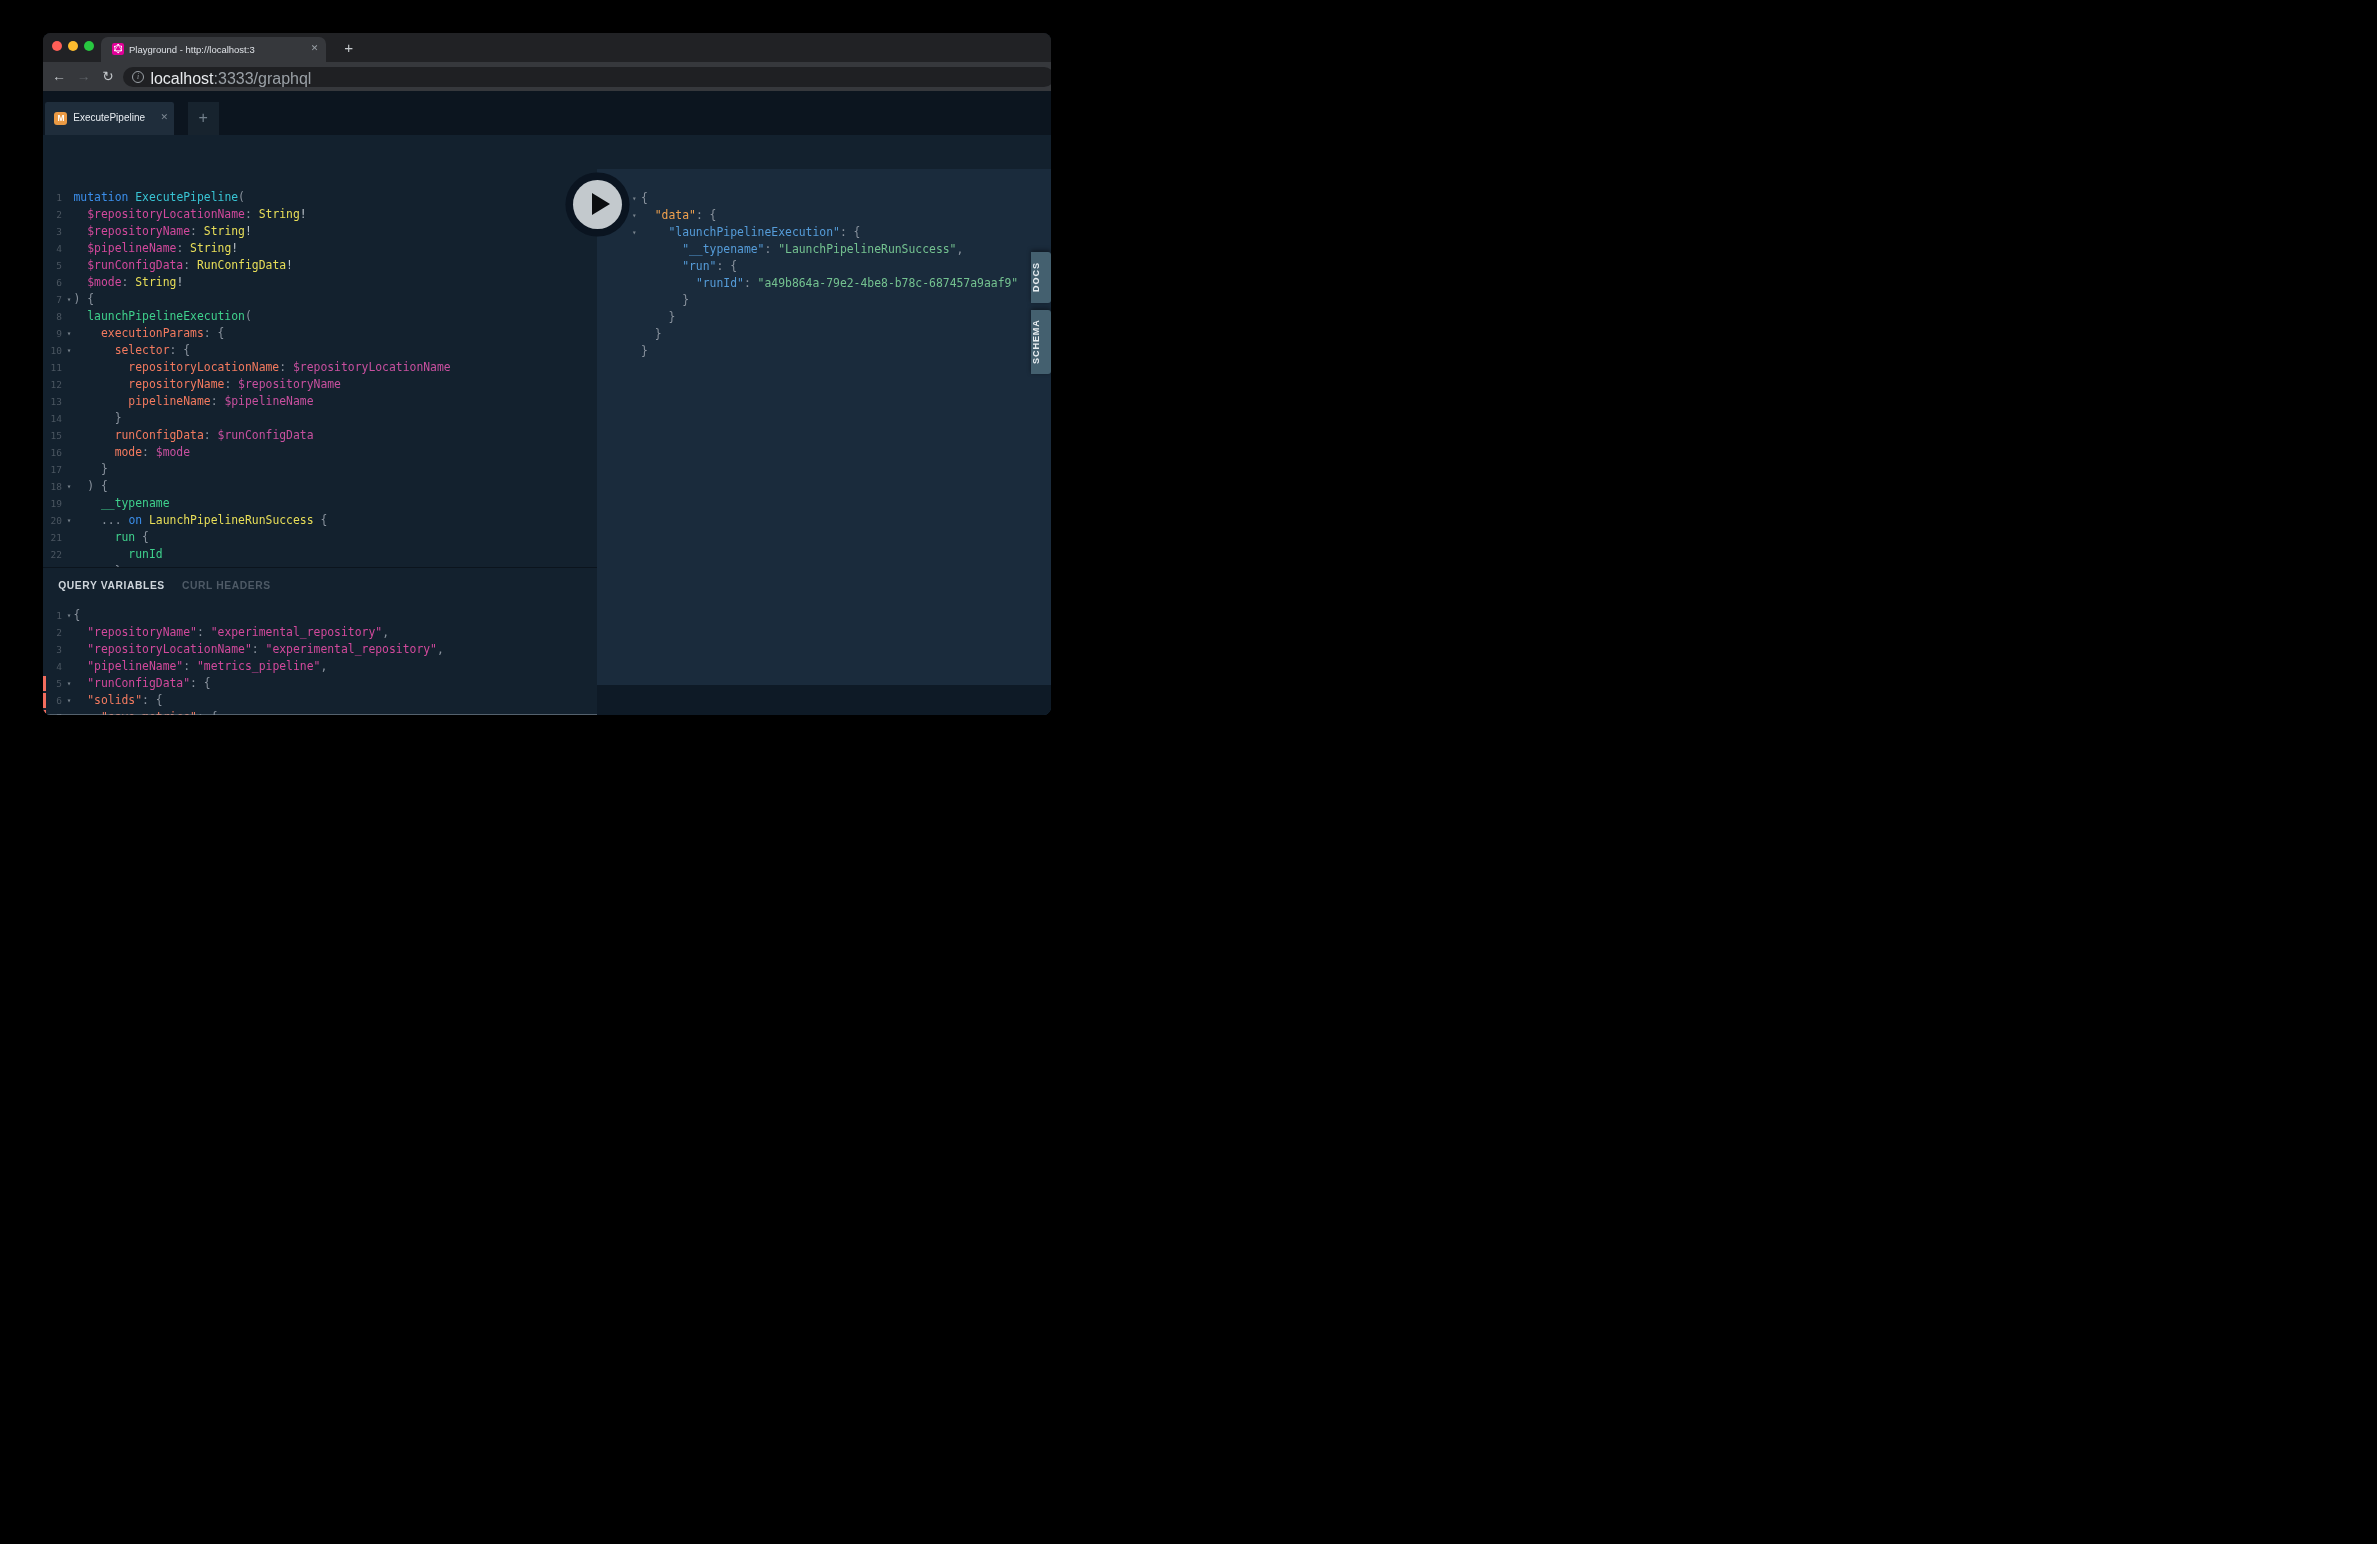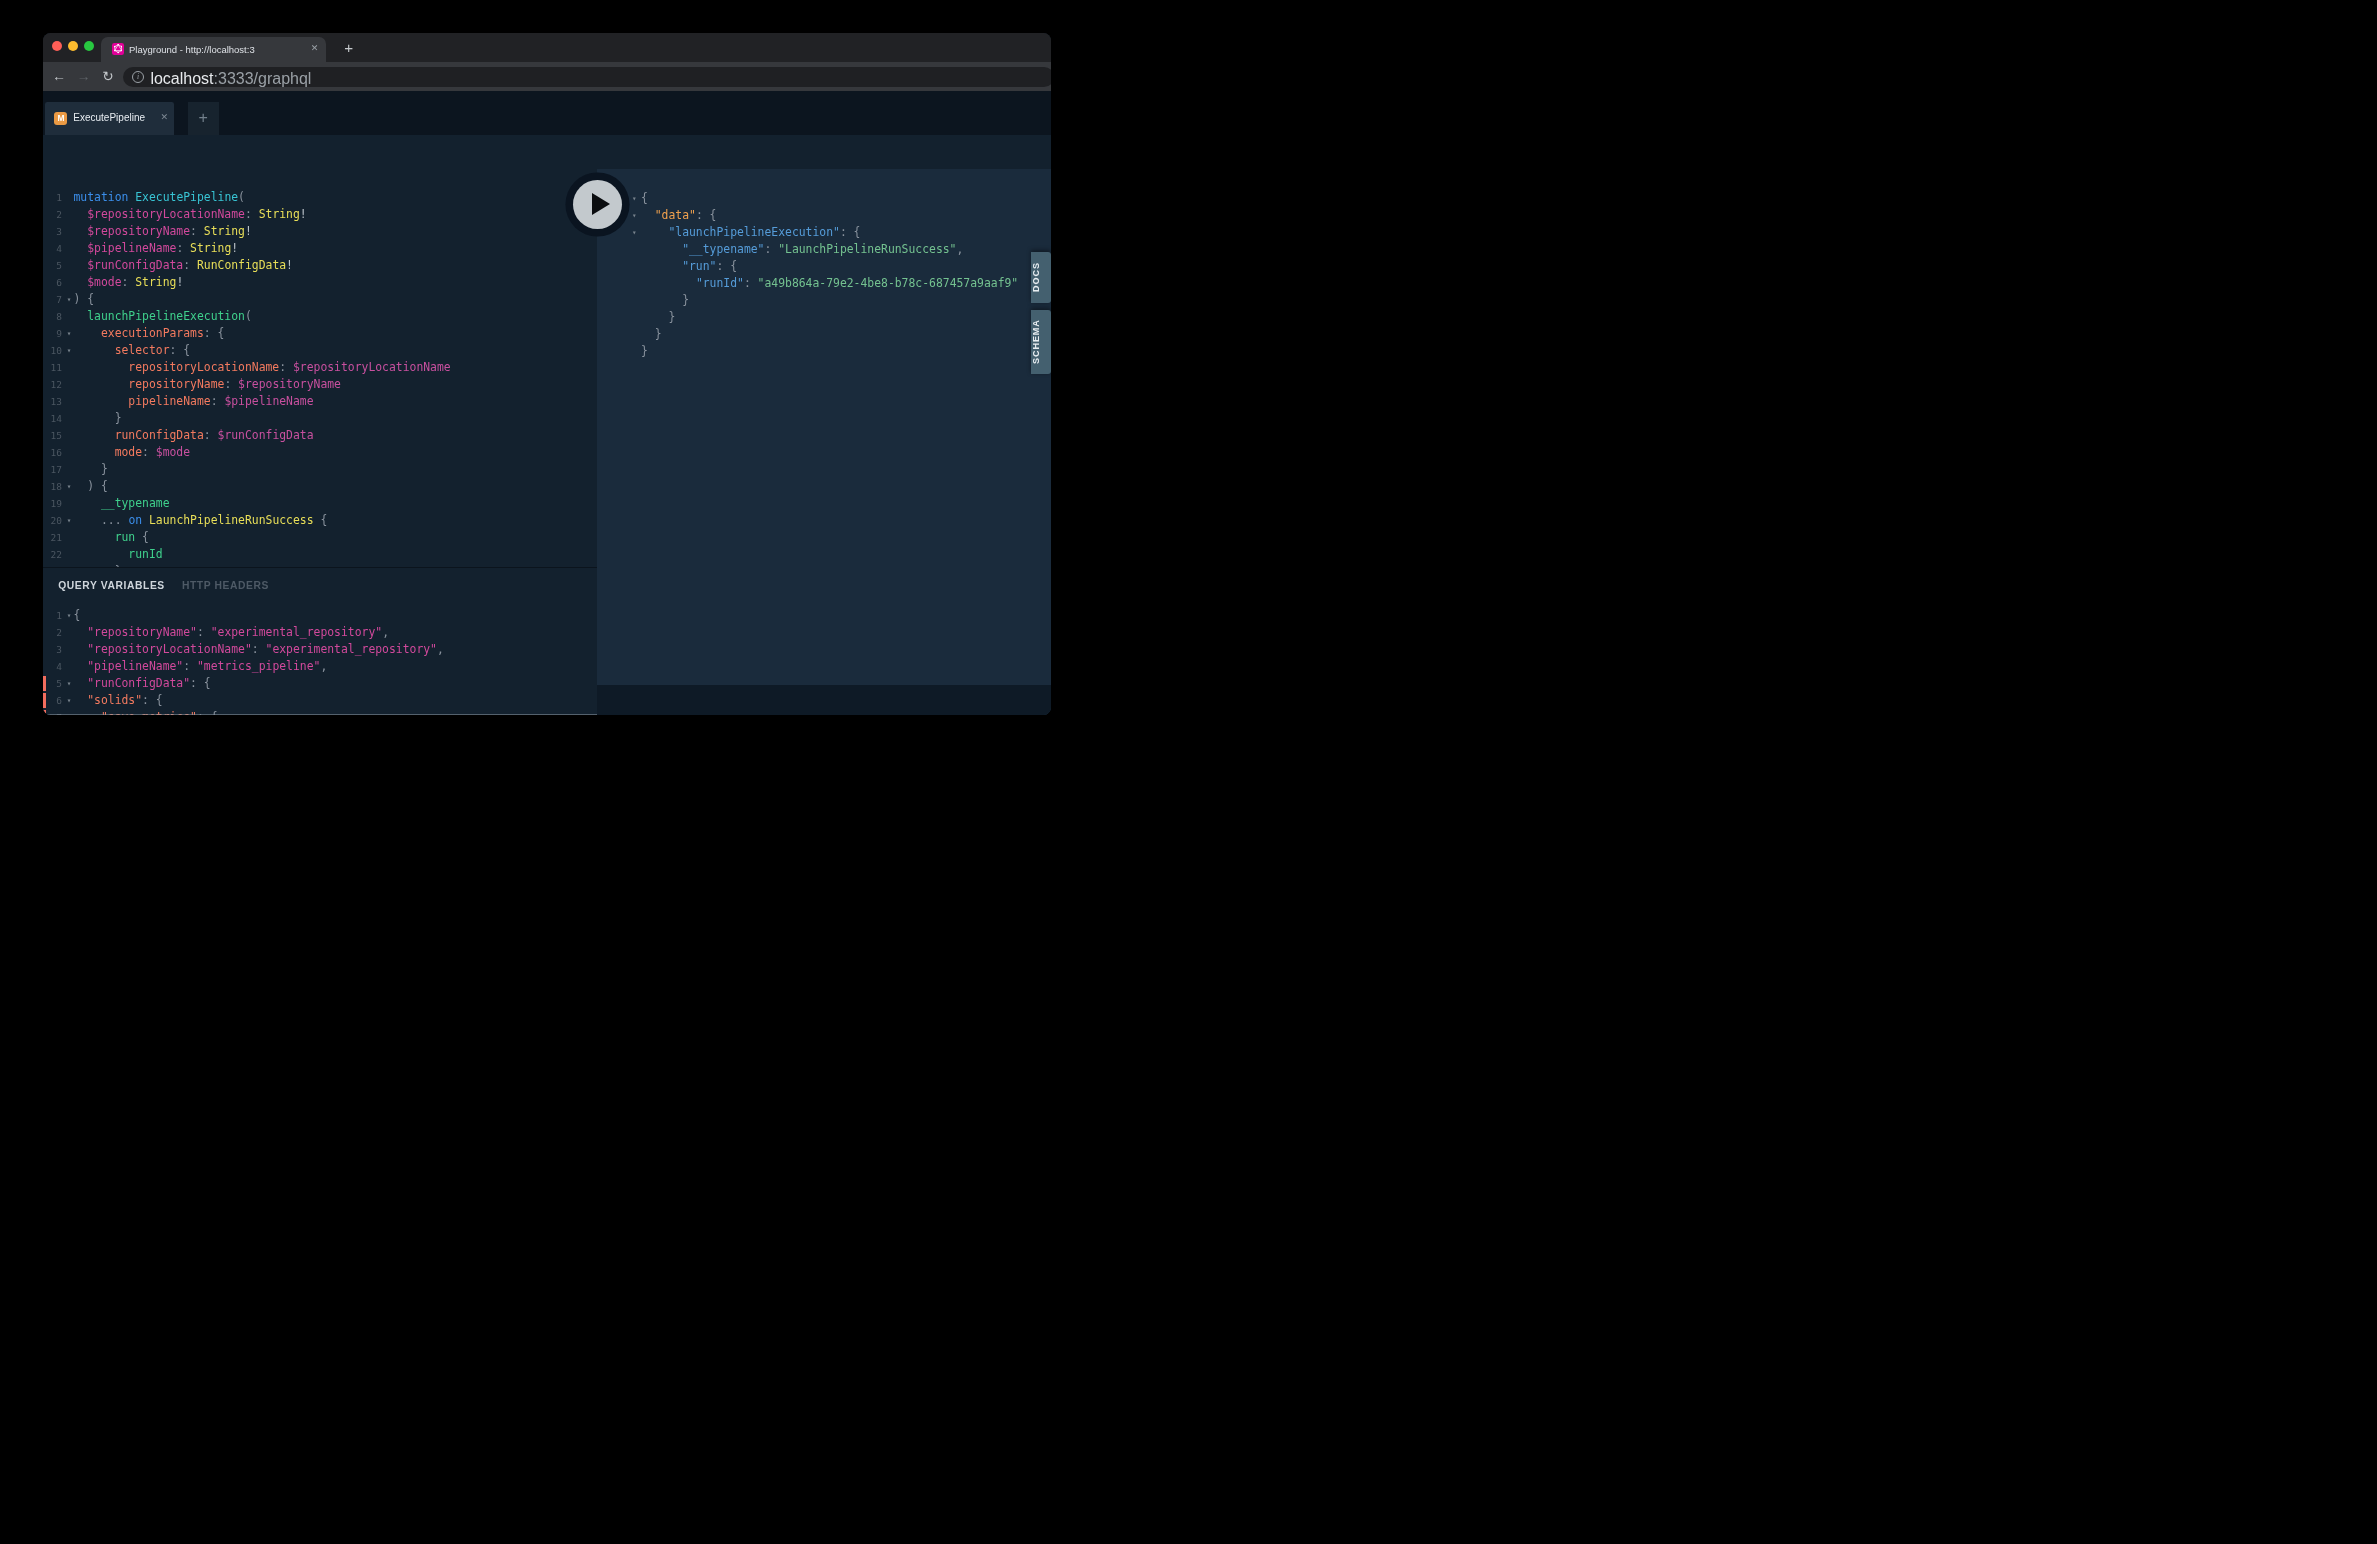--- a/index.html
+++ b/index.html
@@ -170,21 +170,21 @@
             <div class="code-line"><span class="ln">19</span><span class="code"><span style="color: rgb(63, 208, 140);">    __typename</span></span></div>
             <div class="code-line"><span class="ln">20</span><span class="fold">▾</span><span class="code"><span style="color: rgb(138, 147, 158);">    ... </span><span style="color: rgb(59, 142, 234); margin-top: 32px;">on </span><span style="color: rgb(233, 223, 88);">LaunchPipelineRunSuccess</span><span style="color: rgb(138, 147, 158);"> {</span></span></div>
             <div class="code-line"><span class="ln">21</span><span class="code"><span style="color: rgb(63, 208, 140);">      run</span><span style="color: rgb(138, 147, 158);"> {</span></span></div>
             <div class="code-line"><span class="ln">22</span><span class="code"><span style="color: rgb(63, 208, 140);">        runId</span></span></div>
             <div class="code-line"><span class="ln">23</span><span class="code"><span style="color: rgb(138, 147, 158);">      }</span></span></div>
           </div>
       </div>
       <div class="vars">
         <div class="vars-head">
           <span class="vh1">QUERY VARIABLES</span>
-          <span class="vh2">HTTP HEADERS</span>
+          <span class="vh2">CURL HEADERS</span>
         </div>
         <div class="vars-lines" id="vars-mount">
             <div class="code-line"><span class="ln">1</span><span class="fold">▾</span><span class="code"><span style="color: rgb(138, 147, 158);">{</span></span></div>
             <div class="code-line"><span class="ln">2</span><span class="code"><span style="color: rgb(210, 73, 156);">  "repositoryName"</span><span style="color: rgb(138, 147, 158);">: </span><span style="color: rgb(210, 73, 156);">"experimental_repository"</span><span style="color: rgb(138, 147, 158);">,</span></span></div>
             <div class="code-line"><span class="ln">3</span><span class="code"><span style="color: rgb(210, 73, 156);">  "repositoryLocationName"</span><span style="color: rgb(138, 147, 158);">: </span><span style="color: rgb(210, 73, 156);">"experimental_repository"</span><span style="color: rgb(138, 147, 158);">,</span></span></div>
             <div class="code-line"><span class="ln">4</span><span class="code"><span style="color: rgb(210, 73, 156);">  "pipelineName"</span><span style="color: rgb(138, 147, 158);">: </span><span style="color: rgb(210, 73, 156);">"metrics_pipeline"</span><span style="color: rgb(138, 147, 158);">,</span></span></div>
             <div class="code-line"><span class="marker"></span><span class="ln">5</span><span class="fold">▾</span><span class="code"><span style="color: rgb(210, 73, 156);">  "runConfigData"</span><span style="color: rgb(138, 147, 158);">: {</span></span></div>
             <div class="code-line"><span class="marker"></span><span class="ln">6</span><span class="fold">▾</span><span class="code"><span style="color: rgb(243, 122, 95);">  "solids"</span><span style="color: rgb(138, 147, 158);">: {</span></span></div>
             <div class="code-line"><span class="marker"></span><span class="ln">7</span><span class="fold">▾</span><span class="code"><span style="color: rgb(243, 122, 95);">    "save_metrics"</span><span style="color: rgb(138, 147, 158);">: {</span></span></div>
           </div>

